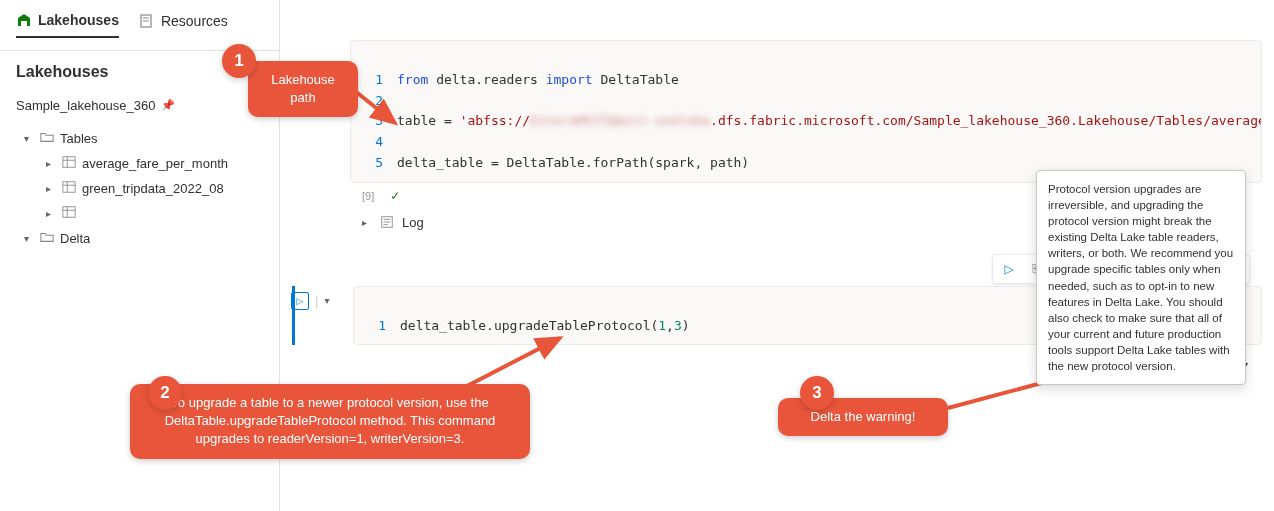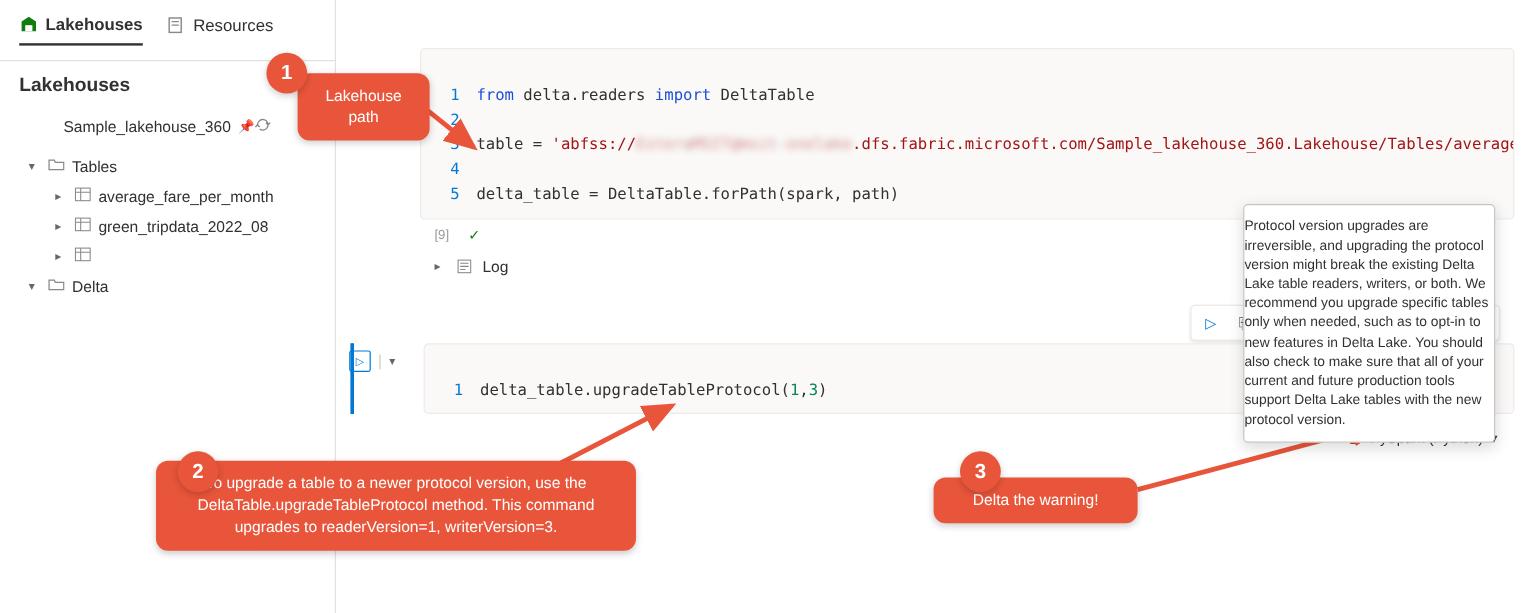--- a/index.html
+++ b/index.html
@@ -3,21 +3,21 @@
 <meta charset="utf-8">
 <style>
 * { box-sizing: border-box; margin: 0; padding: 0; }
 body { font-family: "Segoe UI", -apple-system, sans-serif; font-size: 13px; color: #323130; background: #fff; width: 1274px; height: 511px; overflow: hidden; position: relative; }
 .container { display: flex; height: 100%; }
 .sidebar { width: 280px; border-right: 1px solid #e1e1e1; padding: 12px 0; }
 .sidebar-tabs { display: flex; gap: 20px; padding: 0 16px 12px; border-bottom: 1px solid #e1e1e1; }
 .sidebar-tab { display: flex; align-items: center; gap: 6px; font-size: 14px; color: #323130; cursor: pointer; padding-bottom: 8px; }
 .sidebar-tab.active { font-weight: 600; border-bottom: 2px solid #323130; }
 .sidebar-section-title { font-weight: 600; font-size: 16px; padding: 12px 16px 8px; }
-.lakehouse-row { display: flex; align-items: center; justify-content: center; padding: 8px 32px; }
+.lakehouse-row { display: flex; align-items: center; justify-content: space-between; padding: 8px 16px; }
 .lakehouse-name { display: flex; align-items: center; gap: 6px; }
 .pin { color: #888; font-size: 11px; }
 .refresh { color: #888; }
 .tree { padding: 4px 8px; }
 .tree-node { display: flex; align-items: center; gap: 6px; padding: 4px 8px 4px 16px; cursor: pointer; font-size: 13px; color: #323130; }
 .tree-node.lvl2 { padding-left: 38px; }
 .chevron { width: 10px; display: inline-block; color: #666; font-size: 10px; }
 .folder-icon { color: #888; }
 .table-icon { color: #888; }
 .main { flex: 1; position: relative; padding: 40px 12px 12px 12px; overflow: hidden; }
@@ -35,21 +35,21 @@
 .check { color: #107c10; }
 .log-row { margin-left: 58px; display: flex; align-items: center; gap: 8px; padding: 6px 12px; font-size: 13px; color: #323130; cursor: pointer; }
 .cell2-wrapper { margin-top: 50px; position: relative; border-left: 3px solid #0078d4; }
 .cell2-wrapper .code-block { }
 .lang-badge { position: absolute; right: 14px; bottom: -28px; display: flex; align-items: center; gap: 6px; font-size: 12px; color: #323130; }
 .warn-icon { color: #d83b01; font-size: 14px; }
 .cell-toolbar { position: absolute; right: 12px; top: -32px; display: flex; gap: 6px; background: #fff; border: 1px solid #edebe9; border-radius: 4px; padding: 3px 5px; box-shadow: 0 1px 3px rgba(0,0,0,0.1); }
 .cell-toolbar .tb-btn { width: 22px; height: 22px; display: flex; align-items: center; justify-content: center; font-size: 12px; color: #605e5c; cursor: pointer; border-radius: 2px; }
 .cell-toolbar .tb-btn.blue { color: #0078d4; }
 .cell-toolbar .tb-btn.red { color: #d13438; }
-.tooltip { position: absolute; right: 28px; top: 170px; width: 210px; background: #fff; border: 1px solid #c8c6c4; border-radius: 4px; padding: 10px 0; font-size: 11.5px; color: #323130; box-shadow: 0 4px 12px rgba(0,0,0,0.15); z-index: 50; line-height: 1.4; }
+.tooltip { position: absolute; right: 28px; top: 170px; width: 210px; background: #fff; border: 1px solid #c8c6c4; border-radius: 4px; padding: 10px 11px; font-size: 11.5px; color: #323130; box-shadow: 0 4px 12px rgba(0,0,0,0.15); z-index: 50; line-height: 1.4; }
 .tooltip::after { content: ""; position: absolute; bottom: -8px; left: 130px; border: 8px solid transparent; border-top-color: #fff; }
 .callout { position: absolute; background: #e8553a; color: #fff; border-radius: 10px; padding: 10px 16px; font-size: 13px; text-align: center; line-height: 1.4; z-index: 40; box-shadow: 0 2px 6px rgba(0,0,0,0.2); }
 .callout-badge { position: absolute; width: 34px; height: 34px; border-radius: 50%; background: #e8553a; color: #fff; display: flex; align-items: center; justify-content: center; font-weight: 600; font-size: 17px; z-index: 41; box-shadow: 0 2px 6px rgba(0,0,0,0.2); }
 .arrow { position: absolute; z-index: 39; }
 svg.icon { width: 14px; height: 14px; }
 svg.icon16 { width: 16px; height: 16px; }
 .blur { filter: blur(3px); opacity: 0.5; }
 </style>
 </head>
 <body>

